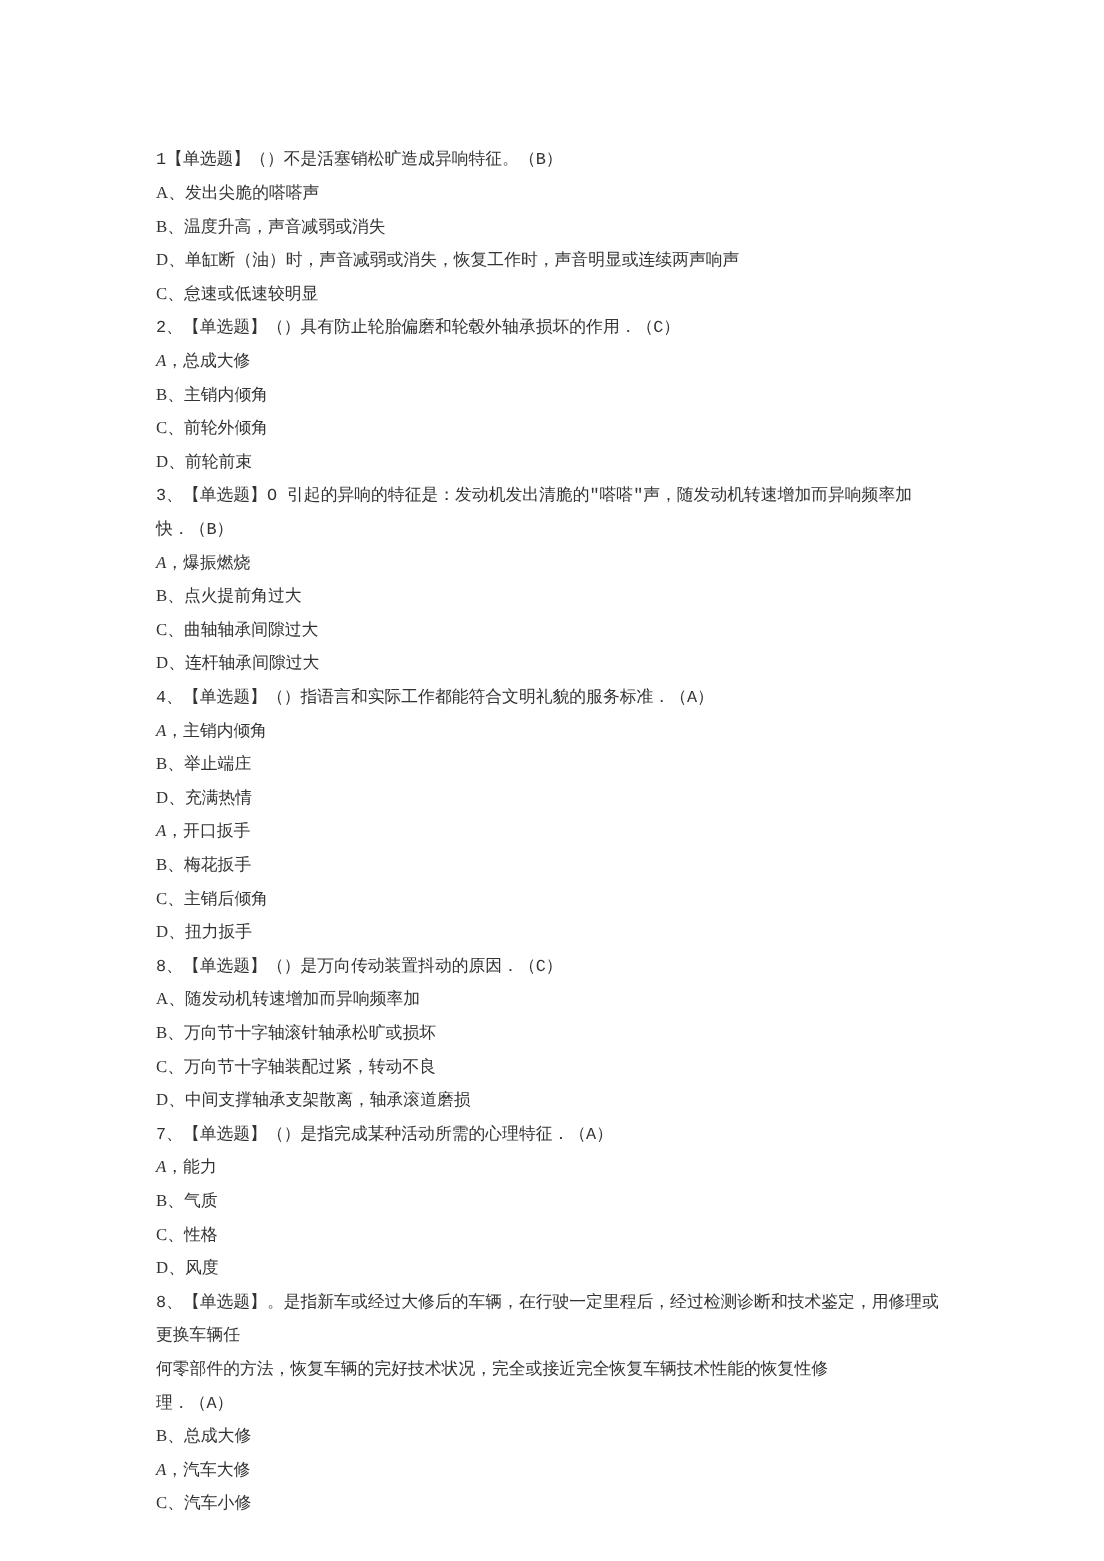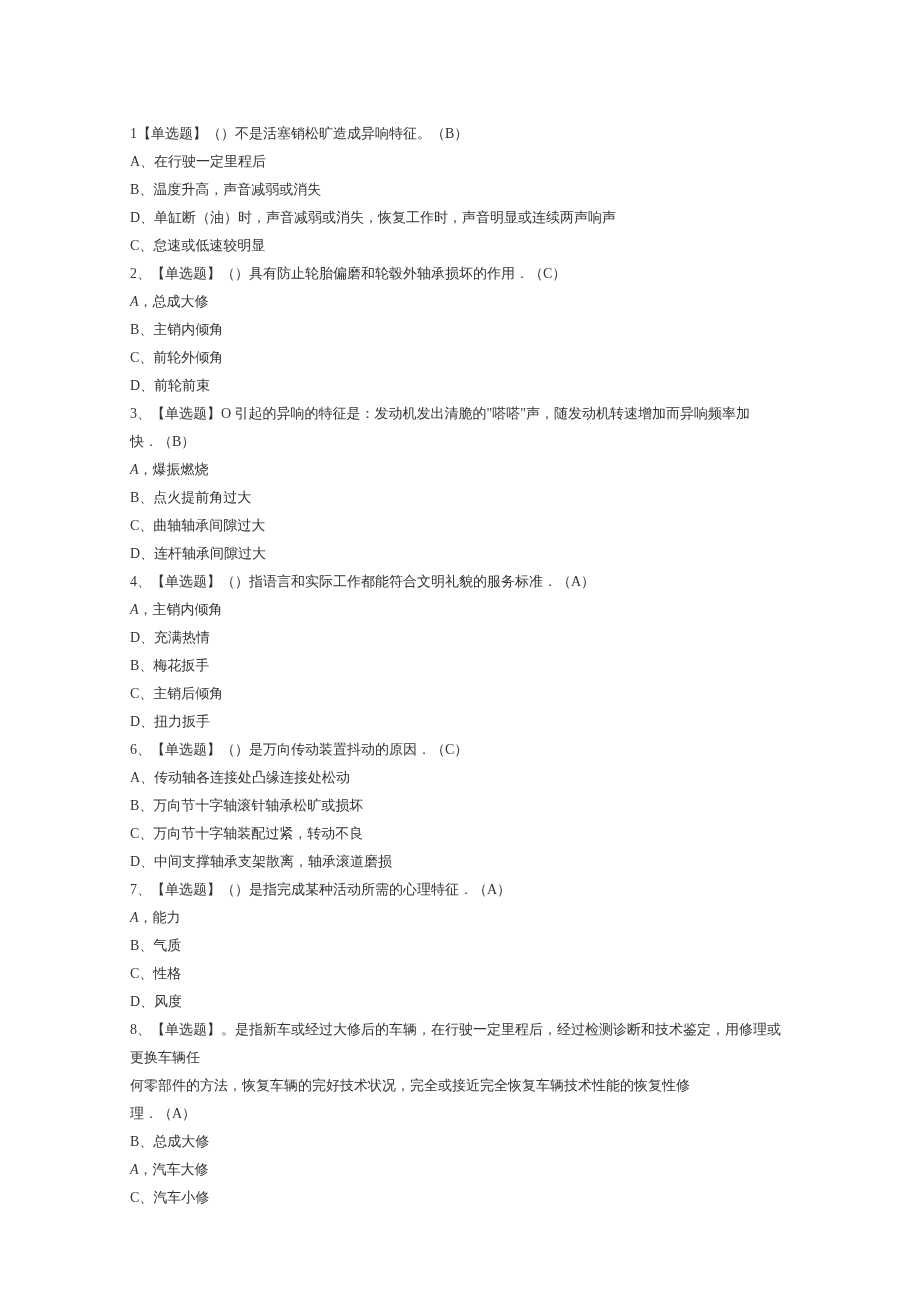--- a/index.html
+++ b/index.html
@@ -11,62 +11,65 @@
       background: #ffffff;
       font-family: "SimSun", "宋体", serif;
       font-size: 14px;
       line-height: 2.0;
       color: #333333;
       width: 920px;
       padding: 120px 130px 60px 130px;
     }
     .line {
       display: block;
+      font-family: Liberation Mono, monospace;
     }
     .option {
       display: block;
     }
     .italic-a {
       font-style: italic;
     }
   </style>
 </head>
 <body>
 
 <div>
 
   <div class="line">1【单选题】（）不是活塞销松旷造成异响特征。（B）</div>
-  <div class="option">A、在行驶一定里程后</div>
+  <div class="option">A、发出尖脆的嗒嗒声</div>
   <div class="option">B、温度升高，声音减弱或消失</div>
   <div class="option">D、单缸断（油）时，声音减弱或消失，恢复工作时，声音明显或连续两声响声</div>
   <div class="option">C、怠速或低速较明显</div>
 
   <div class="line">2、【单选题】（）具有防止轮胎偏磨和轮毂外轴承损坏的作用．（C）</div>
   <div class="option"><span class="italic-a">A</span><span></span><span>，总成大修</span></div>
   <div class="option">B、主销内倾角</div>
   <div class="option">C、前轮外倾角</div>
   <div class="option">D、前轮前束</div>
 
   <div class="line">3、【单选题】O 引起的异响的特征是：发动机发出清脆的"嗒嗒"声，随发动机转速增加而异响频率加</div>
   <div class="line">快．（B）</div>
   <div class="option"><span class="italic-a">A</span><span>，爆振燃烧</span></div>
   <div class="option">B、点火提前角过大</div>
   <div class="option">C、曲轴轴承间隙过大</div>
   <div class="option">D、连杆轴承间隙过大</div>
 
   <div class="line">4、【单选题】（）指语言和实际工作都能符合文明礼貌的服务标准．（A）</div>
   <div class="option"><span class="italic-a">A</span><span>，主销内倾角</span></div>
+  <div class="option">B、举止端庄</div>
   <div class="option">D、充满热情</div>
 
+  <div class="option"><span class="italic-a">A</span><span>，开口扳手</span></div>
   <div class="option">B、梅花扳手</div>
   <div class="option">C、主销后倾角</div>
   <div class="option">D、扭力扳手</div>
 
-  <div class="line">6、【单选题】（）是万向传动装置抖动的原因．（C）</div>
-  <div class="option">A、传动轴各连接处凸缘连接处松动</div>
+  <div class="line">8、【单选题】（）是万向传动装置抖动的原因．（C）</div>
+  <div class="option">A、随发动机转速增加而异响频率加</div>
   <div class="option">B、万向节十字轴滚针轴承松旷或损坏</div>
   <div class="option">C、万向节十字轴装配过紧，转动不良</div>
   <div class="option">D、中间支撑轴承支架散离，轴承滚道磨损</div>
 
   <div class="line">7、【单选题】（）是指完成某种活动所需的心理特征．（A）</div>
   <div class="option"><span class="italic-a">A</span><span>，能力</span></div>
   <div class="option">B、气质</div>
   <div class="option">C、性格</div>
   <div class="option">D、风度</div>
 

